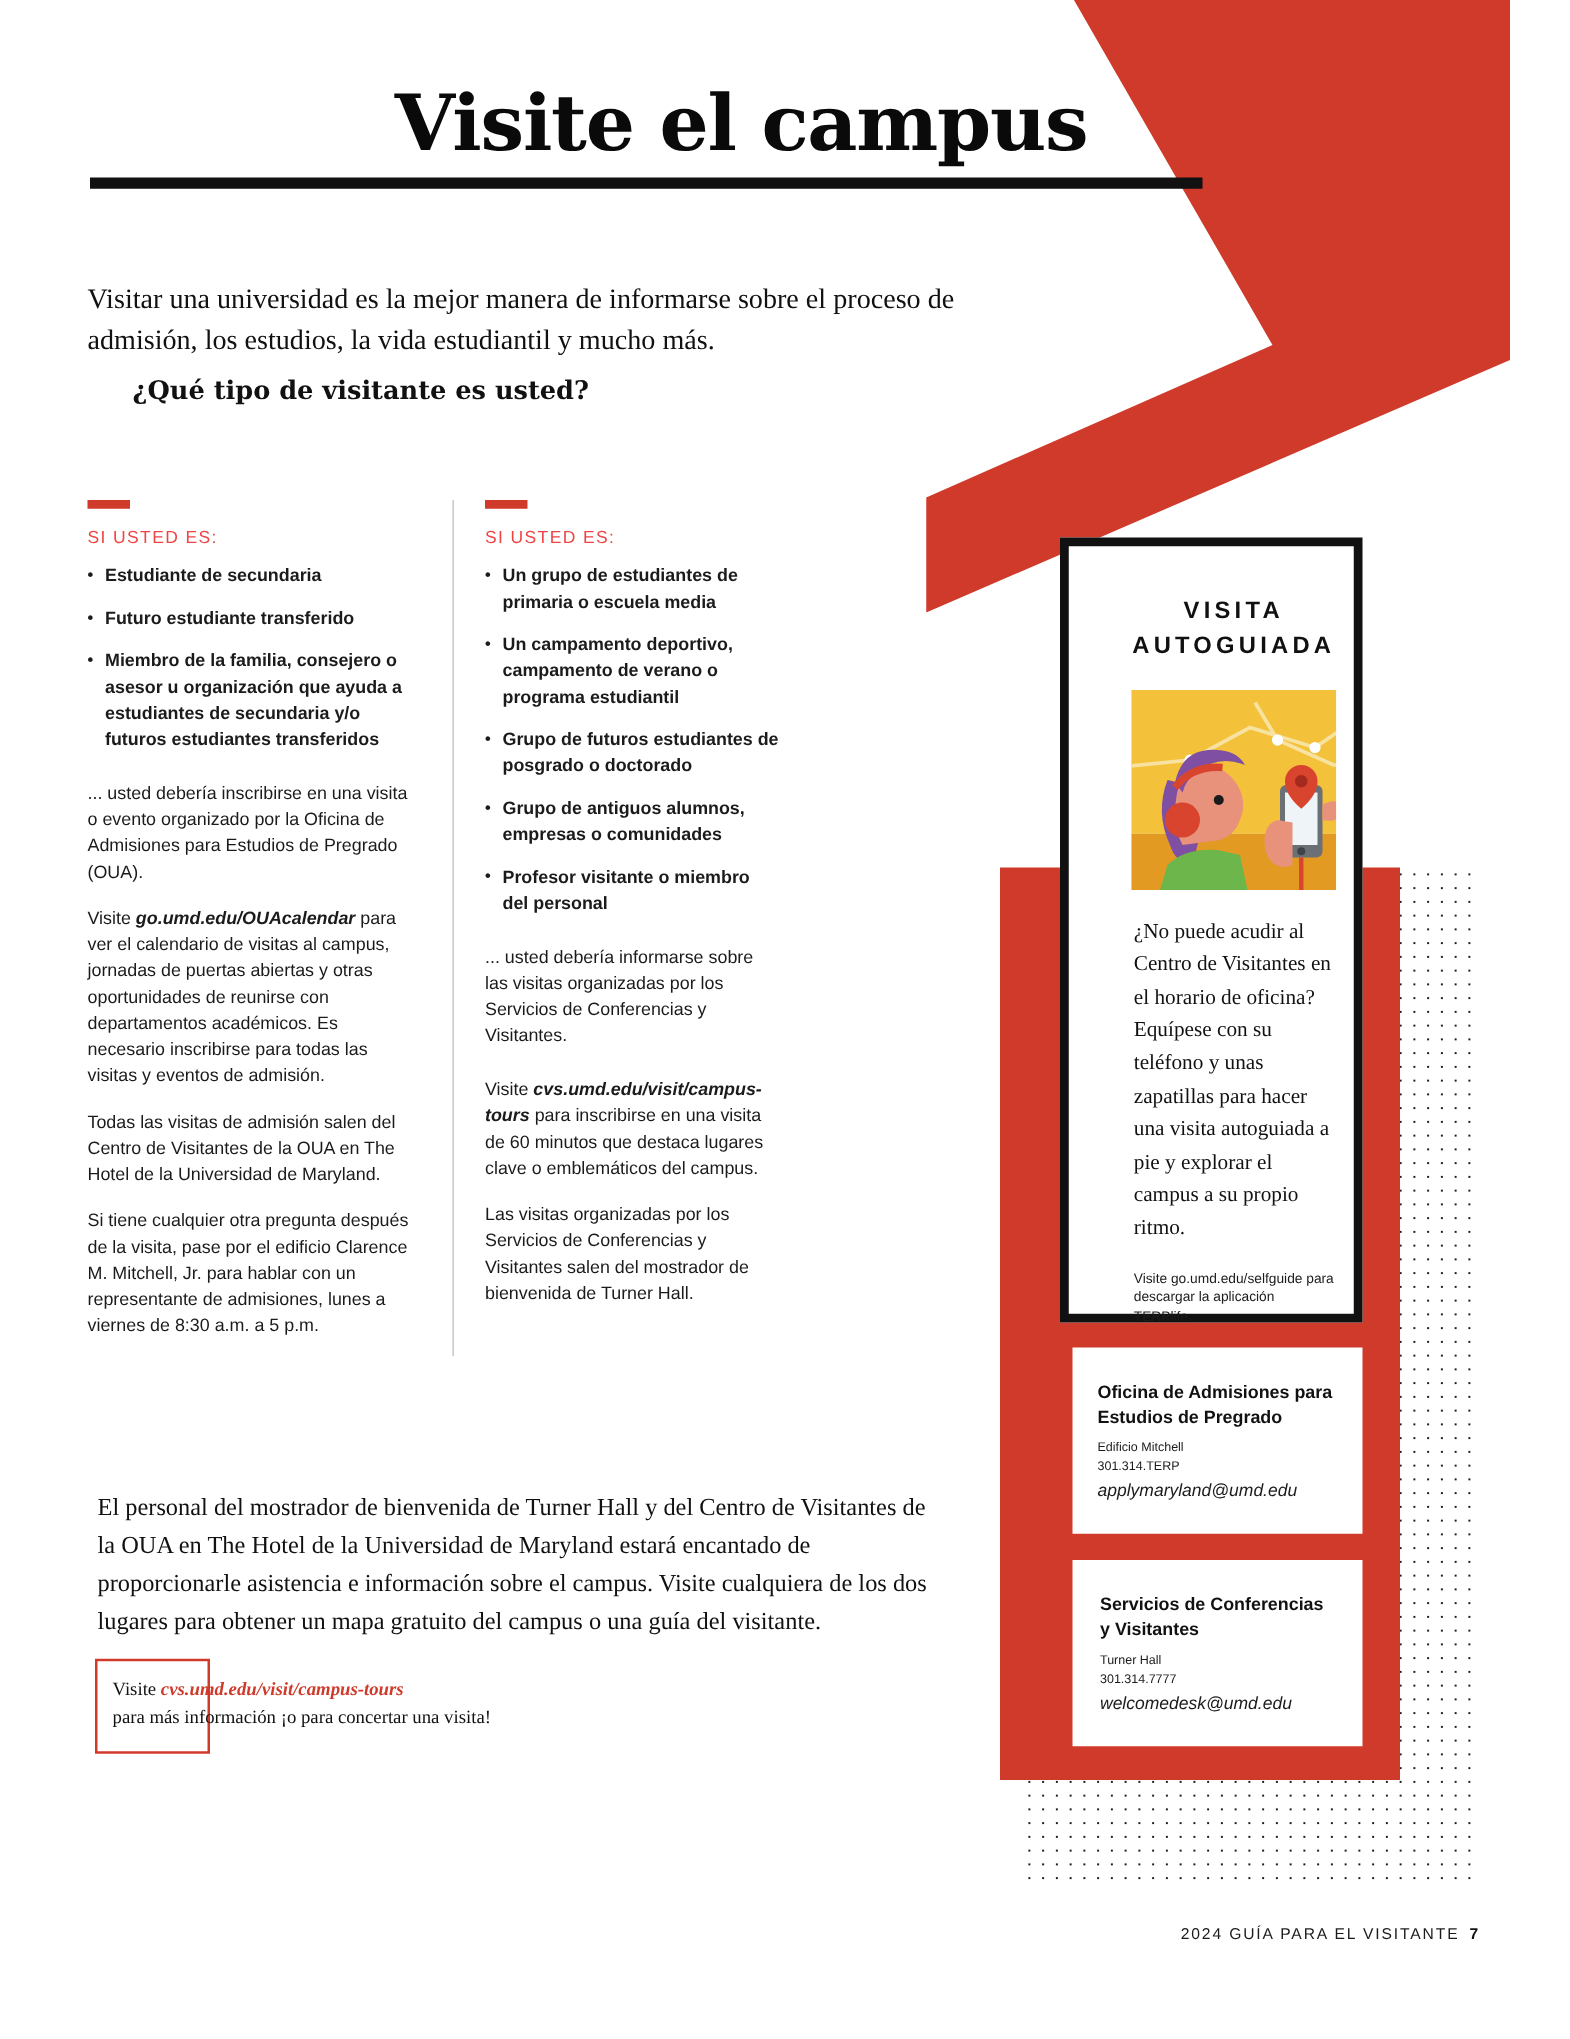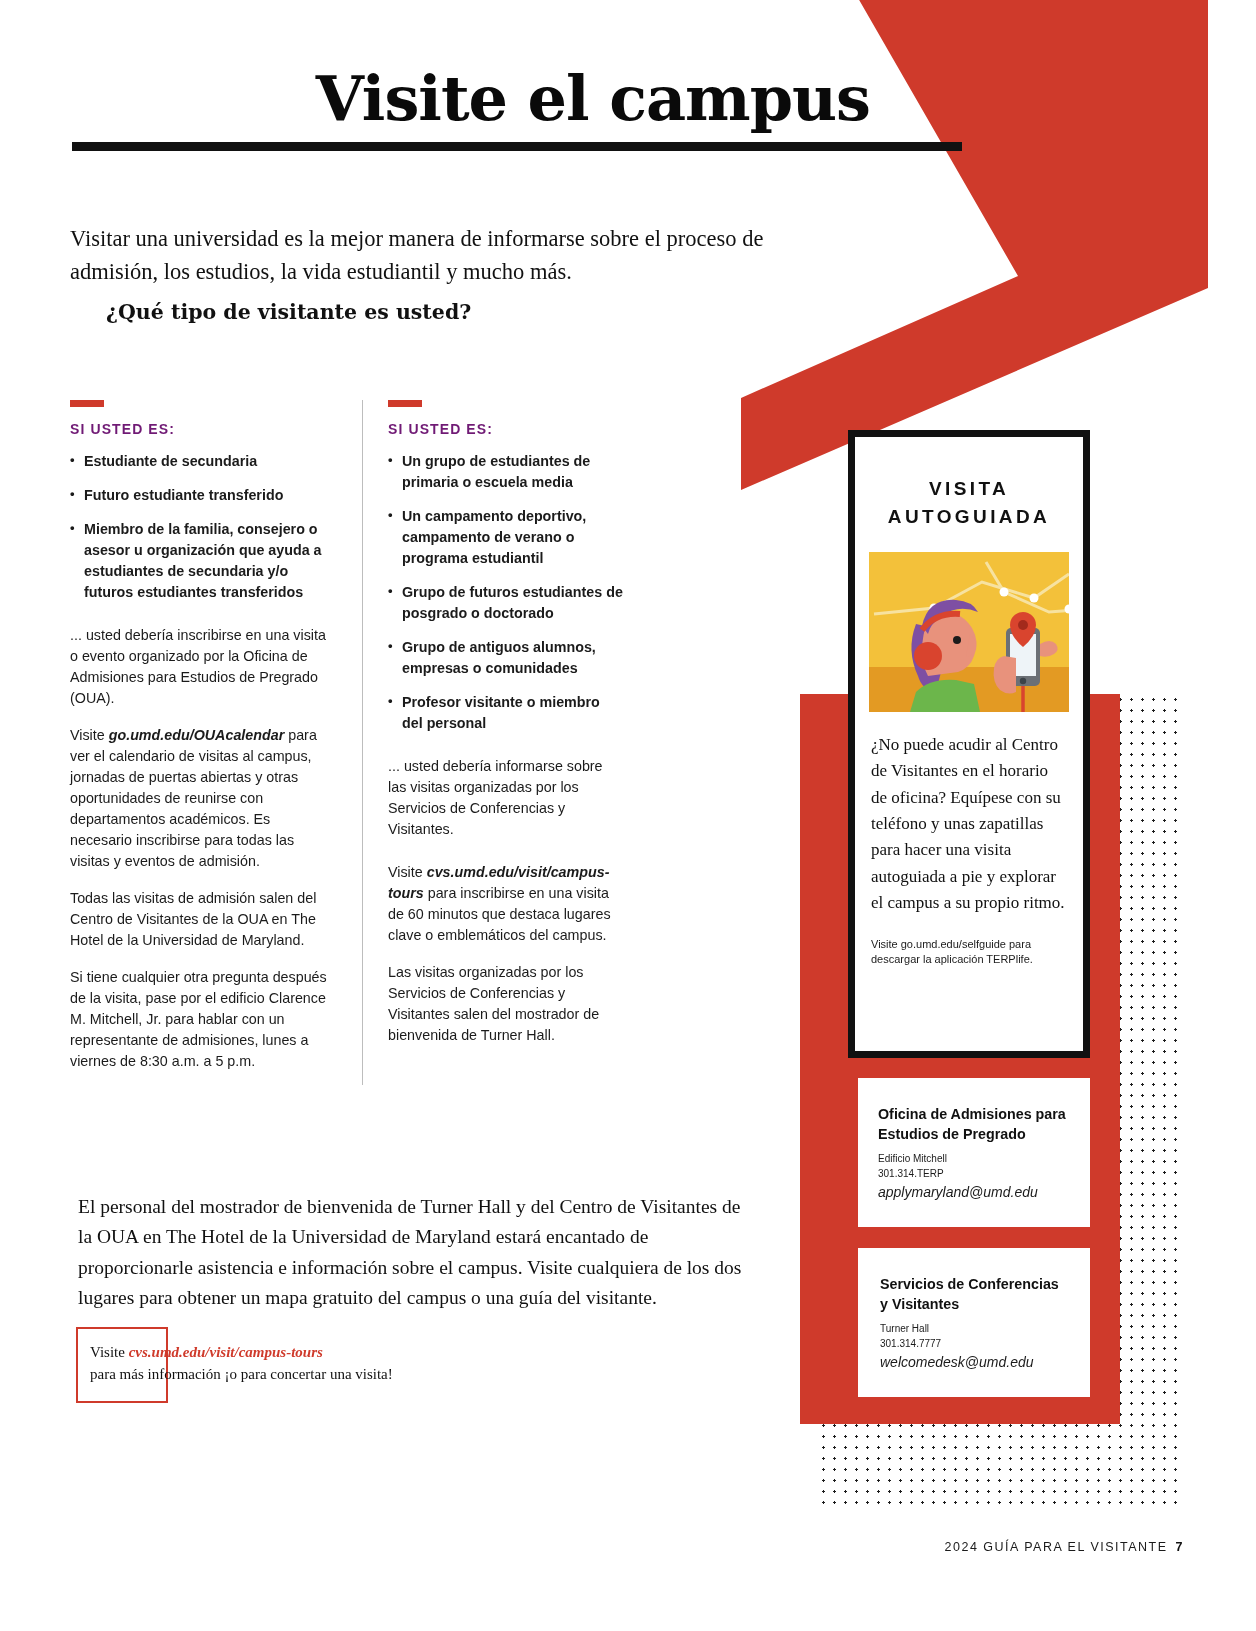--- a/index.html
+++ b/index.html
@@ -58,22 +58,22 @@
   .col{
     position:absolute;top:400px;
     font-family:"Liberation Sans", sans-serif;
     color:#1b1b1b;z-index:3;
   }
   .col.c1{left:70px;width:266px;}
   .col.c2{left:388px;width:236px;}
   .red-tick{width:34px;height:7px;background:#cf3a2b;margin-bottom:14px;}
   .col-head{
     font-family:"Liberation Sans", sans-serif;
-    font-weight:700;font-size:14px;letter-spacing:1.1px;
-    color:#701a75;margin-bottom:14px;
+    font-weight:400;font-size:14px;letter-spacing:1.1px;
+    color:#ef4444;margin-bottom:14px;
   }
   ul.bul{list-style:none;margin:0;padding:0;font-weight:bold;}
   ul.bul li{
     position:relative;padding-left:14px;margin-bottom:13px;
     font-size:14.3px;line-height:1.47;color:#1b1b1b;
   }
   ul.bul li:before{
     content:"\2022";position:absolute;left:0;top:-1px;font-size:13px;color:#1b1b1b;
   }
   .para{
@@ -109,20 +109,21 @@
   }
   .rail-red{
     position:absolute;left:800px;top:694px;width:320px;height:730px;
     background:#cf3a2b;z-index:2;
   }
 
   .selfguide{
     position:absolute;left:848px;top:430px;width:242px;height:628px;
     background:#ffffff;border:7px solid #111;z-index:4;
     box-sizing:border-box;
+    padding-left:36px;
   }
   .sg-title{
     margin:38px 0 0 0;text-align:center;
     font-family:"Liberation Sans", sans-serif;
     font-weight:700;font-size:19px;letter-spacing:3.4px;color:#111;
     line-height:1.45;
   }
   .sg-art{
     margin:22px 14px 0 14px;height:160px;position:relative;overflow:hidden;
   }

